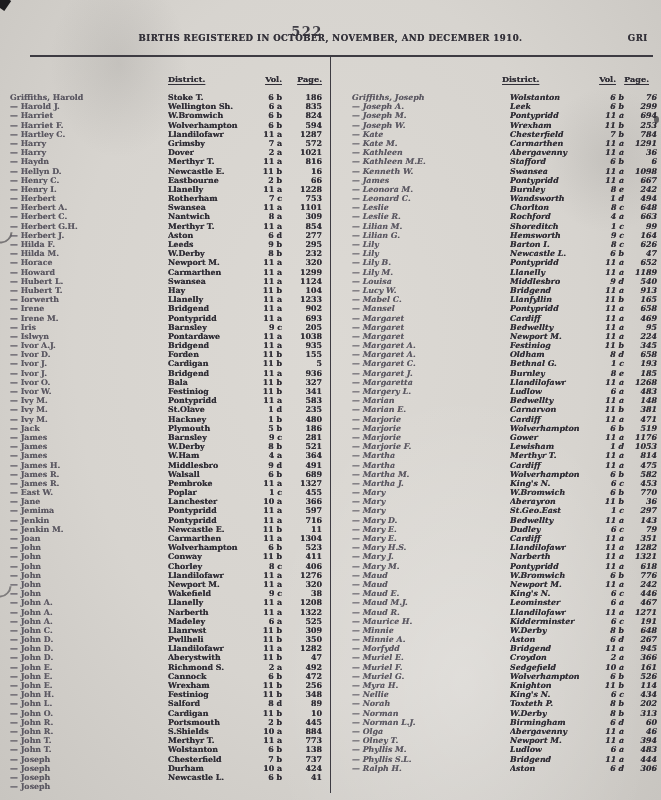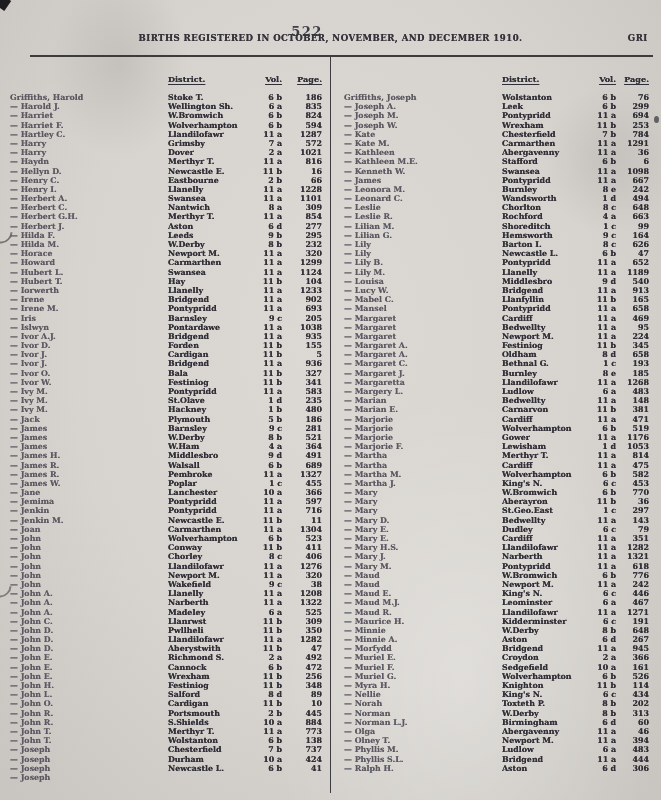--- a/index.html
+++ b/index.html
@@ -27,21 +27,21 @@
     text-shadow:0 0 .6px rgba(46,44,52,.85);
   }
   .corner{
     position:absolute;top:33px;right:13px;font-size:8.6px;font-weight:bold;
     letter-spacing:.6px;color:#34323a;text-shadow:0 0 .6px rgba(46,44,52,.85);
   }
   .hrule{position:absolute;top:55px;left:30px;width:623px;height:1.6px;background:#3d3b42;}
   .vrule{position:absolute;top:56px;left:330px;width:1.4px;height:737px;background:#3d3b42;}
   .col{position:absolute;top:93px;}
   .col-left{left:10px;width:312px;}
-  .col-right{left:344px;width:305px;}
+  .col-right{left:352px;width:305px;font-style:italic;}
   .row{display:flex;height:9.2px;line-height:9.35px;font-size:7.9px;font-weight:bold;white-space:nowrap;}
   .row span{display:block;overflow:hidden;}
   .nm{flex:0 0 158px;color:#5b5862;text-shadow:0 0 .5px rgba(80,77,88,.6);}
   .dist{flex:0 0 88px;color:#312f37;text-shadow:0 0 .6px rgba(46,44,52,.85);}
   .vol{flex:0 0 26px;text-align:right;color:#312f37;white-space:pre;text-shadow:0 0 .6px rgba(46,44,52,.85);}
   .pg{flex:1 1 auto;text-align:right;color:#312f37;text-shadow:0 0 .6px rgba(46,44,52,.85);}
   .heads{position:absolute;top:74px;display:flex;font-size:8.1px;font-weight:bold;color:#312f37;}
   .heads span{text-decoration:underline;text-underline-offset:1.5px;text-shadow:0 0 .6px rgba(46,44,52,.85);}
   .heads .h-sp{flex:0 0 158px;text-decoration:none;}
   .heads .h-d{flex:0 0 88px;}
@@ -145,20 +145,26 @@
         <span class="vol">2 b</span>
         <span class="pg">66</span>
       </div>
       <div class="row">
         <span class="nm">— Henry I.</span>
         <span class="dist">Llanelly</span>
         <span class="vol">11 a</span>
         <span class="pg">1228</span>
       </div>
       <div class="row">
+        <span class="nm">— Herbert</span>
+        <span class="dist">Rotherham</span>
+        <span class="vol">7 c</span>
+        <span class="pg">753</span>
+      </div>
+      <div class="row">
         <span class="nm">— Herbert A.</span>
         <span class="dist">Swansea</span>
         <span class="vol">11 a</span>
         <span class="pg">1101</span>
       </div>
       <div class="row">
         <span class="nm">— Herbert C.</span>
         <span class="dist">Nantwich</span>
         <span class="vol">8 a</span>
         <span class="pg">309</span>
@@ -331,21 +337,21 @@
         <span class="vol">6 b</span>
         <span class="pg">689</span>
       </div>
       <div class="row">
         <span class="nm">— James R.</span>
         <span class="dist">Pembroke</span>
         <span class="vol">11 a</span>
         <span class="pg">1327</span>
       </div>
       <div class="row">
-        <span class="nm">— James W.</span>
+        <span class="nm">— East W.</span>
         <span class="dist">Poplar</span>
         <span class="vol">1 c</span>
         <span class="pg">455</span>
       </div>
       <div class="row">
         <span class="nm">— Jane</span>
         <span class="dist">Lanchester</span>
         <span class="vol">10 a</span>
         <span class="pg">366</span>
       </div>

